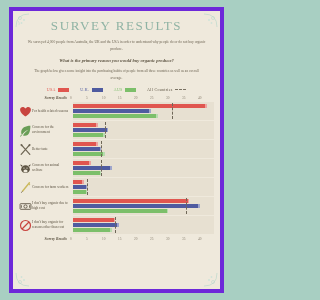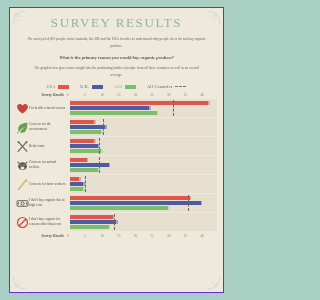--- a/index.html
+++ b/index.html
@@ -5,21 +5,21 @@
   html,body{margin:0;padding:0;}
   body{
     width:233px;height:300px;overflow:hidden;
     background:#a8cfc2;
     font-family:"Liberation Serif",serif;
   }
   .poster{position:relative;width:233px;height:300px;background:#a8cfc2;}
   .inner{
     position:absolute;left:9px;top:7px;right:9px;bottom:7px;
     background:#efe9dc;
-    border:1px solid #6d28d9;
+    border:4px solid #6d28d9;
   }
   .corner{position:absolute;width:26px;height:26px;pointer-events:none;}
   .c-tl{left:2px;top:2px;}
   .c-tr{right:2px;top:2px;transform:scaleX(-1);}
   .c-bl{left:2px;bottom:2px;transform:scaleY(-1);}
   .c-br{right:2px;bottom:2px;transform:scale(-1,-1);}
   .title{
     text-align:center;color:#8fb3a4;
     font-size:13px;letter-spacing:1.6px;
     margin:7px 0 0 0;font-weight:normal;

